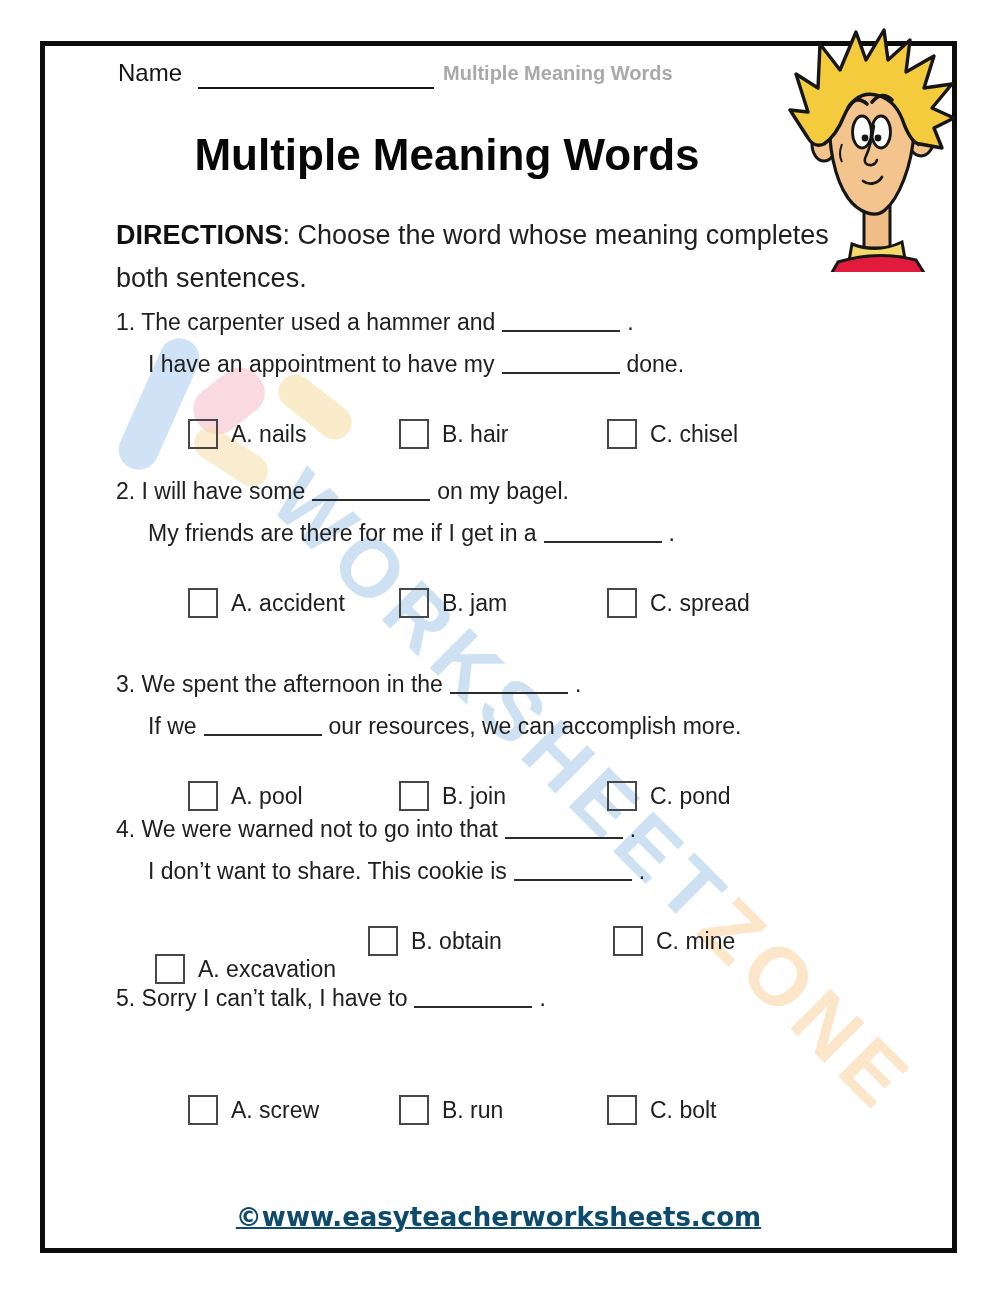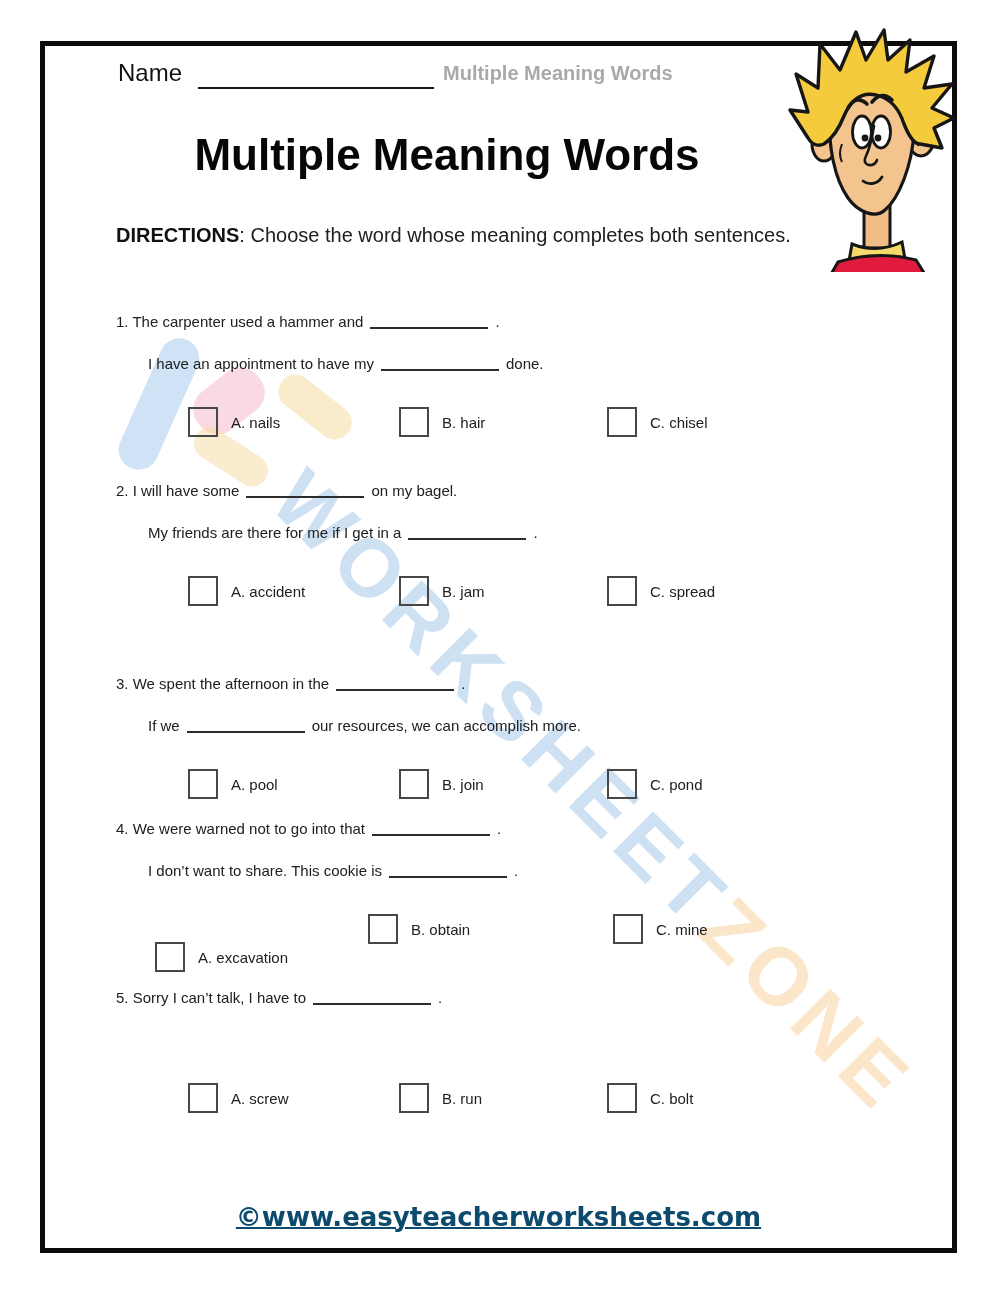--- a/index.html
+++ b/index.html
@@ -17,27 +17,27 @@
   .wm .b{color:rgba(132,180,226,.40);} .wm .o{color:rgba(248,196,128,.42);}
   
   .frame{position:absolute;left:40px;top:41px;width:917px;height:1212px;border:5px solid #0c0c0c;
          box-sizing:border-box;z-index:2;}
   .content{position:absolute;inset:0;z-index:2;}
   .name-label{position:absolute;left:118px;top:60px;font-size:24px;color:#131313;line-height:26px;}
   .name-line{position:absolute;left:198px;top:87px;width:236px;height:2px;background:#161616;}
   .gray-title{position:absolute;left:443px;top:60px;font-size:20px;font-weight:bold;color:#a9a9a9;line-height:26px;}
   .main-title{position:absolute;left:40px;top:128px;width:814px;text-align:center;
               font-size:44px;font-weight:bold;color:#070707;line-height:54px;}
-  .directions{position:absolute;left:116px;top:214px;width:756px;font-size:20px;line-height:43px;}
+  .directions{position:absolute;left:116px;top:214px;width:756px;font-size:27px;line-height:43px;}
   .directions b{font-weight:bold;color:#111;}
-  .q{position:absolute;left:116px;width:820px;height:132px;font-size:15px;}
+  .q{position:absolute;left:116px;width:820px;height:132px;font-size:23px;}
   .q .l1{position:absolute;left:0;top:0;line-height:30px;white-space:nowrap;}
   .q .l2{position:absolute;left:32px;top:42px;line-height:30px;white-space:nowrap;}
   .q .opts{position:absolute;left:0;top:96px;height:32px;width:820px;}
-  .opt{position:absolute;top:4px;display:flex;align-items:center;gap:13px;white-space:nowrap;}
+  .opt{position:absolute;top:16px;display:flex;align-items:center;gap:13px;white-space:nowrap;}
   .cb{width:30px;height:30px;border:2px solid #474747;box-sizing:border-box;background:transparent;flex:0 0 auto;}
   .opt-a{left:72px;} .opt-b{left:283px;} .opt-c{left:491px;}
   .q4 .opt-a{left:39px;margin-top:28px;} .q4 .opt-b{left:252px;justify-content:center;} .q4 .opt-c{left:497px;}
   .qt1{top:307px;} .qt2{top:476px;} .qt3{top:645px;margin-top:24px;} .qt4{top:814px;} .qt5{top:983px;}
   .blank{display:inline-block;width:118px;height:18px;border-bottom:2px solid #2c2c2c;
          margin:0 7px -2px 7px;}
   .footer{position:absolute;left:40px;top:1202px;width:917px;text-align:center;
           font-family:"DejaVu Sans",sans-serif;font-weight:bold;font-size:26px;color:#0c4a6e;
           text-decoration:underline;text-decoration-thickness:2px;}
   .cartoon{position:absolute;left:784px;top:26px;width:174px;height:246px;z-index:3;}

